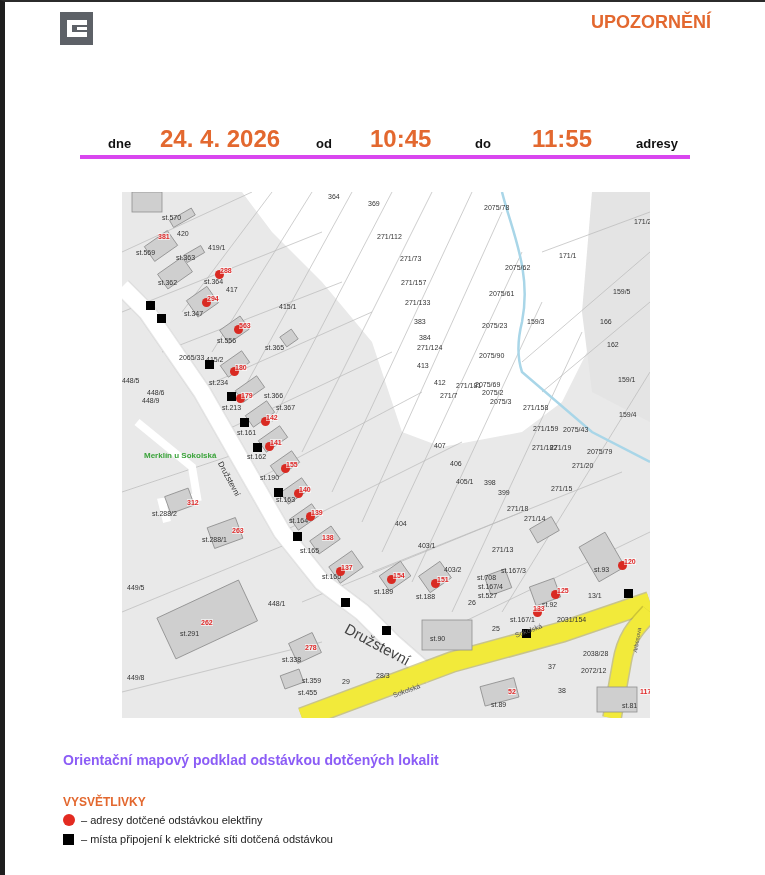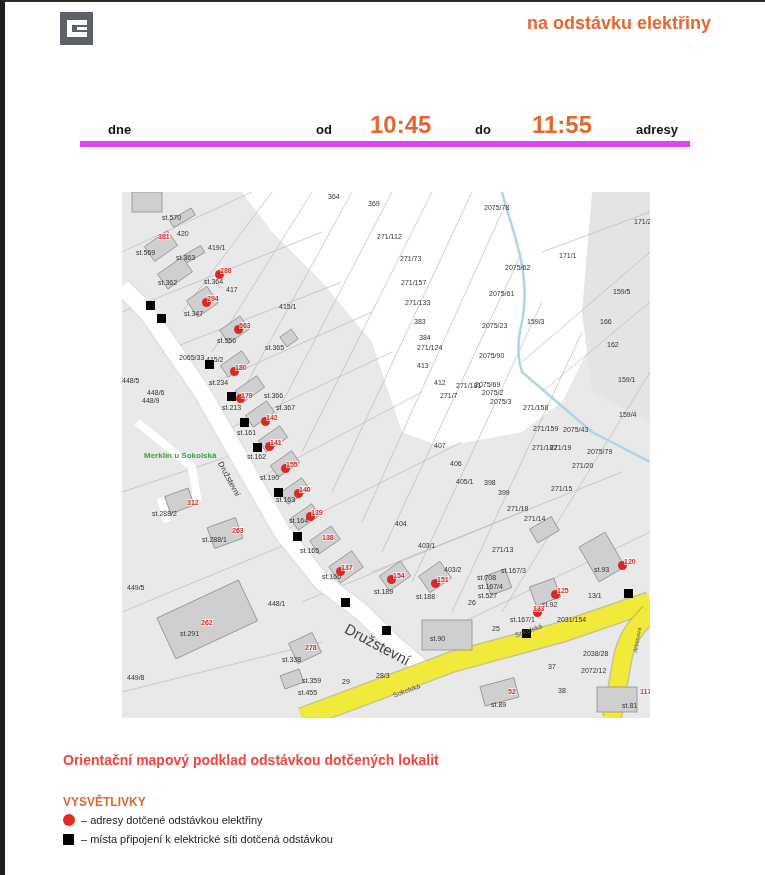--- a/index.html
+++ b/index.html
@@ -16,56 +16,57 @@
   .logo-mark .w1 { position:absolute; left:7px; top:8px; width:20px; height:17px; background:#fff; }
   .logo-mark .g1 { position:absolute; left:12px; top:13px; width:15px; height:7px; background:#5d6167; }
   .logo-mark .g2 { position:absolute; left:17px; top:15px; width:10px; height:3px; background:#fff; }
   .logo-text { margin-left:17px; font-size:26px; font-weight:bold; letter-spacing:1px; color:#e06a34; font-family:"DejaVu Sans", sans-serif; }
 
   .notice { position:absolute; right:54px; top:8px; text-align:right; font-weight:bold; }
   .notice .t1 { font-size:18px; color:#e3682f; line-height:24px; }
   .notice .t2 { font-size:18px; color:#e3682f; line-height:26px; }
   .notice .t3 { font-size:18px; color:#111; line-height:26px; }
 
-  .dates { position:absolute; left:75px; top:109px; width:610px; height:30px; border-bottom:6px solid #d946ef; }
+  .dates { position:absolute; left:75px; top:123px; width:610px; height:30px; border-bottom:4px solid #d946ef; }
   .dates span { position:absolute; bottom:4px; font-weight:bold; }
   .lbl { font-size:13px; color:#111; }
   .val { font-size:24px; color:#e3682f; bottom:2px !important; }
 
   .map { position:absolute; left:117px; top:190px; width:528px; height:526px; background:#e9e9e9; overflow:hidden; }
   .map svg { position:absolute; left:0; top:0; }
   .map .lab { position:absolute; font-size:7px; color:#333; white-space:nowrap; }
   .map .red { color:#e02a2a; font-weight:bold; font-size:7px; position:absolute; white-space:nowrap; background:rgba(255,255,255,0.6); }
   .map .green { color:#3aa33a; font-weight:bold; font-size:8px; position:absolute; white-space:nowrap; }
   .dot { position:absolute; width:9px; height:9px; border-radius:50%; background:#d92a22; }
   .sq { position:absolute; width:9px; height:9px; background:#000; }
 
-  .caption { position:absolute; left:58px; top:750px; font-size:14px; font-weight:bold; color:#ef4444; }
+  .caption { position:absolute; left:58px; top:750px; font-size:14px; font-weight:bold; color:#8b5cf6; }
   .legend-title { position:absolute; left:58px; top:793px; font-size:12px; font-weight:bold; color:#e3682f; }
   .legend-row { position:absolute; left:58px; display:flex; align-items:center; font-size:11px; color:#222; }
   .legend-row .ldot { width:12px; height:12px; border-radius:50%; background:#e32b21; margin-right:6px; }
   .legend-row .lsq { width:11px; height:11px; background:#000; margin-right:7px; }
 </style>
 </head>
 <body>
 
 <div class="logo">
   <div class="logo-mark">
     <div class="w1"></div>
       <div class="g1"></div>
       <div class="g2"></div>
   </div>
 </div>
 
 <div class="notice">
-  <div class="t2">na odstávku elektřiny</div>
+  <div class="t1">UPOZORNĚNÍ</div>
 </div>
 
 <div class="dates">
   <span class="lbl" style="left:28px">dne</span>
+  <span class="val" style="left:80px">24. 4. 2026</span>
   <span class="lbl" style="left:236px">od</span>
   <span class="val" style="left:290px">10:45</span>
   <span class="lbl" style="left:395px">do</span>
   <span class="val" style="left:452px">11:55</span>
   <span class="lbl" style="left:556px">adresy</span>
 </div>
 
 <div class="map">
   <svg width="528" height="526" viewBox="0 0 528 526">
 

